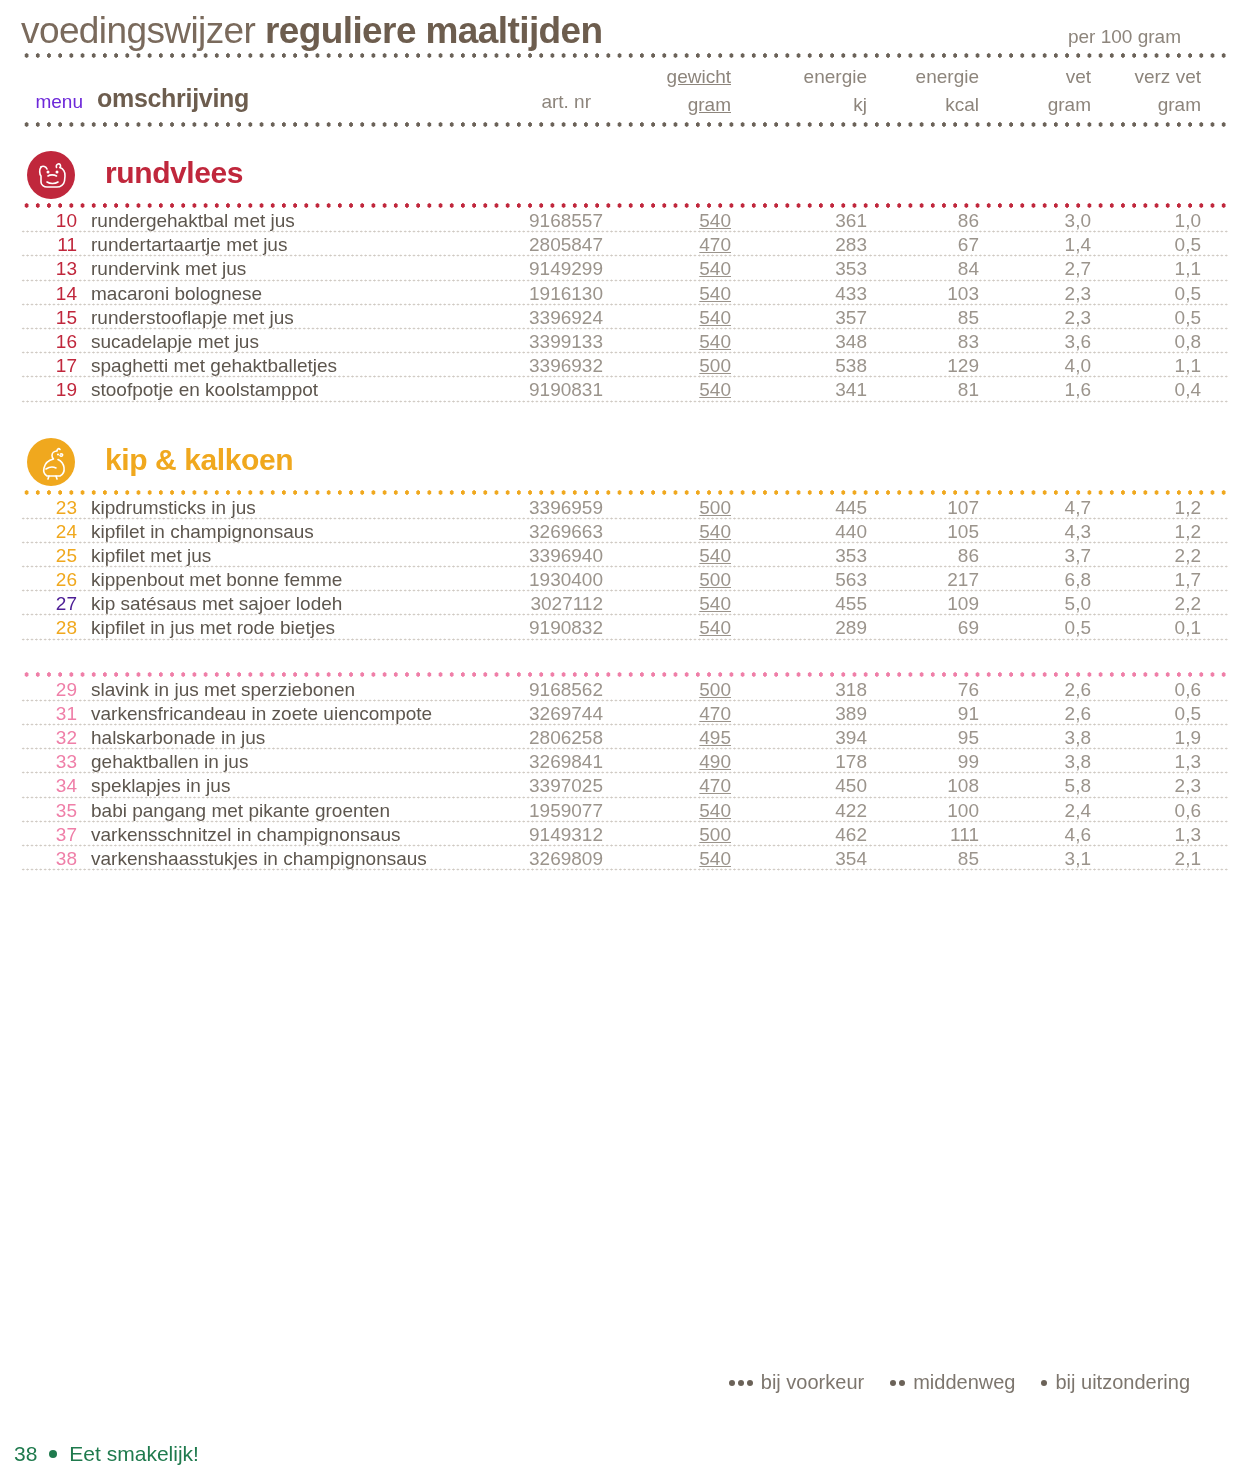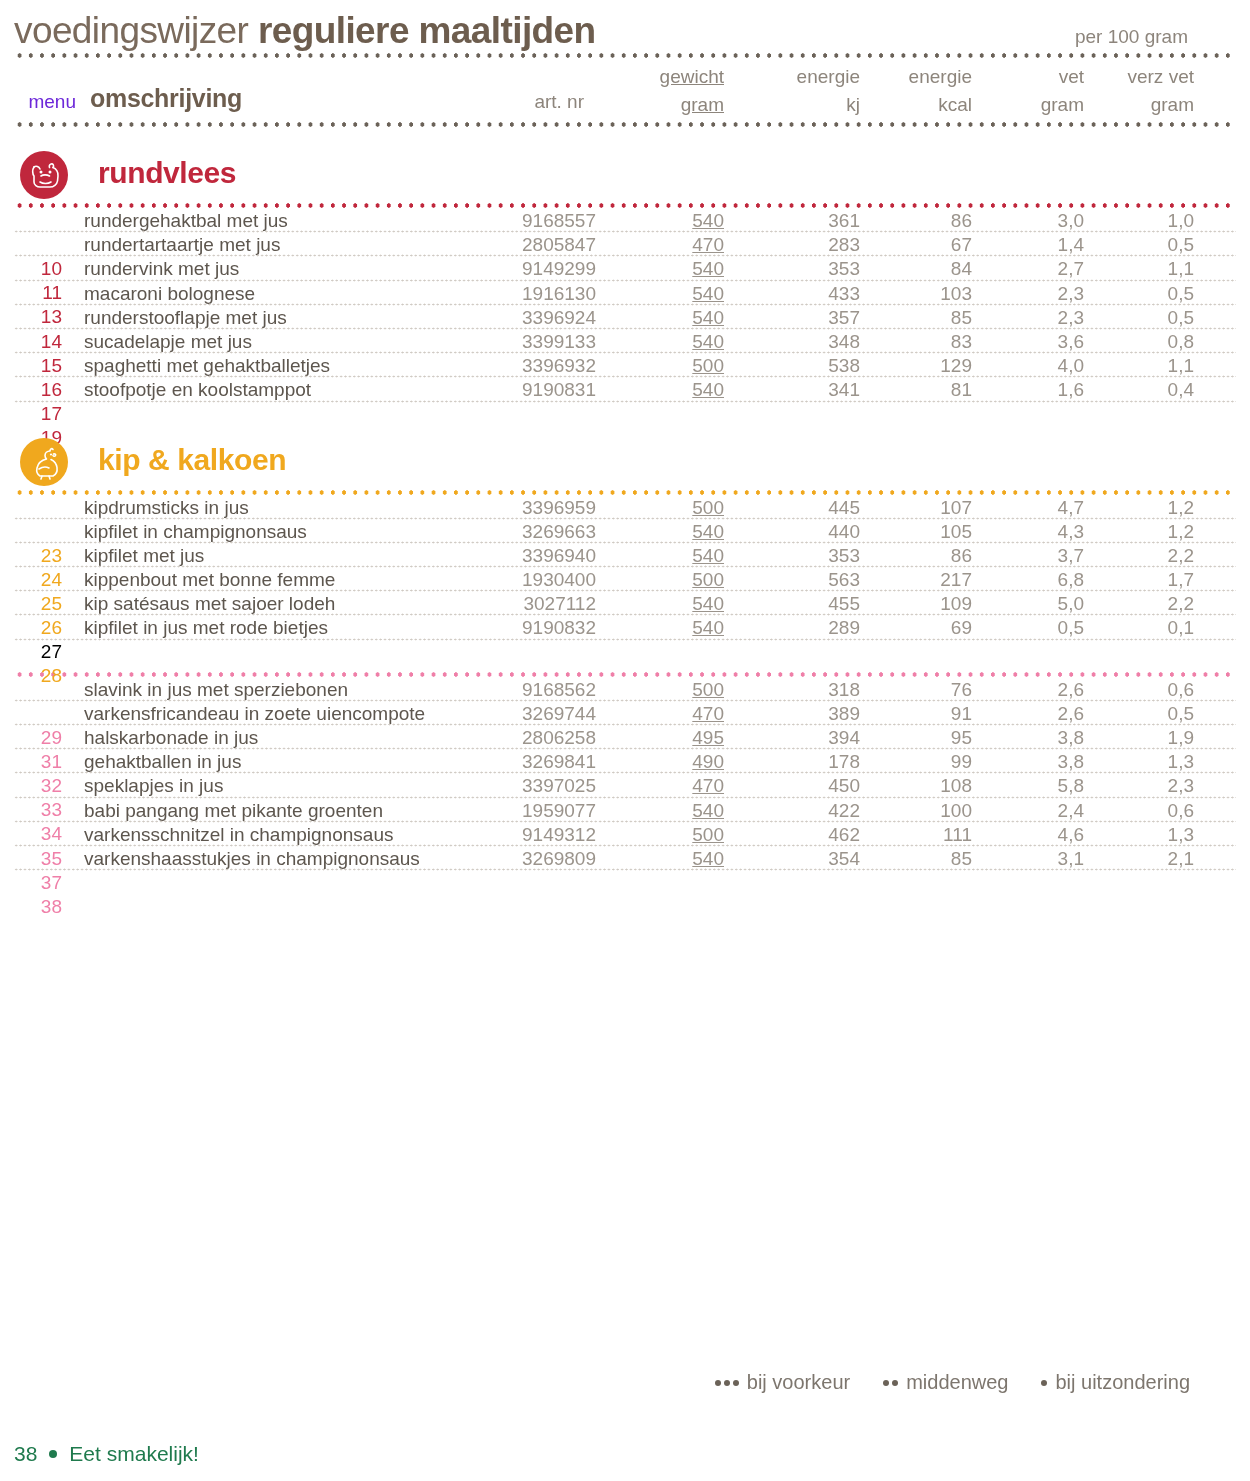--- a/index.html
+++ b/index.html
@@ -14,21 +14,21 @@
     position: relative;
     overflow: hidden;
     color: #6b6258;
   }
 
   .page {
     position: relative;
     width: 1250px;
     height: 1481px;
     box-sizing: border-box;
-    padding: 0 14px;
+    padding: 0 21px;
   }
 
   
   .title-row {
     display: flex;
     align-items: baseline;
     justify-content: space-between;
     padding-top: 6px;
     height: 46px;
   }
@@ -133,26 +133,25 @@
     position: absolute;
     left: 0; right: 0; bottom: 0;
     height: 3px;
     background-image: radial-gradient(circle, #cfc9c2 0.85px, rgba(0,0,0,0) 1.1px);
     background-size: 4.4px 3px;
     background-position: 0 50%;
     background-repeat: repeat-x;
   }
   .row .c-menu {
     position: absolute;
-    left: 0; top: 1px;
+    left: 8px; top: 1px;
     width: 48px;
     text-align: right;
     font-size: 19px;
     line-height: 22px;
-    margin-top: 48px;
   }
   .row .c-desc {
     position: absolute;
     left: 70px; top: 1px;
     font-size: 19px;
     line-height: 22px;
     color: #5d564e;
     white-space: nowrap;
   }
   .row .c-art {
@@ -186,21 +185,21 @@
   
   .legend {
     position: absolute;
     right: 60px;
     top: 1371px;
     font-size: 20px;
     color: #7d766e;
     white-space: nowrap;
     display: flex;
     align-items: center;
-    gap: 33px;
+    gap: 26px;
   }
   .legend .item { display: flex; align-items: center; gap: 8px; }
   .legend .pips { display: flex; gap: 3px; align-items: center; }
   .legend .pip {
     width: 6px; height: 6px; border-radius: 50%;
     background: #6b6258;
     display: block;
   }
 
   .pagefoot {
@@ -424,21 +423,21 @@
           <span class="c-desc">kippenbout met bonne femme</span>
           <span class="c-art">1930400</span>
           <span class="c-num col-gewicht">500</span>
           <span class="c-num col-kj">563</span>
           <span class="c-num col-kcal">217</span>
           <span class="c-num col-vet">6,8</span>
           <span class="c-num col-vvet">1,7</span>
           <span class="sep"></span>
         </div>
         <div class="row">
-          <span class="c-menu" style="color:#000000">27</span>
+          <span class="c-menu" style="color:#4c1d95">27</span>
           <span class="c-desc">kip satésaus met sajoer lodeh</span>
           <span class="c-art">3027112</span>
           <span class="c-num col-gewicht">540</span>
           <span class="c-num col-kj">455</span>
           <span class="c-num col-kcal">109</span>
           <span class="c-num col-vet">5,0</span>
           <span class="c-num col-vvet">2,2</span>
           <span class="sep"></span>
         </div>
         <div class="row">

